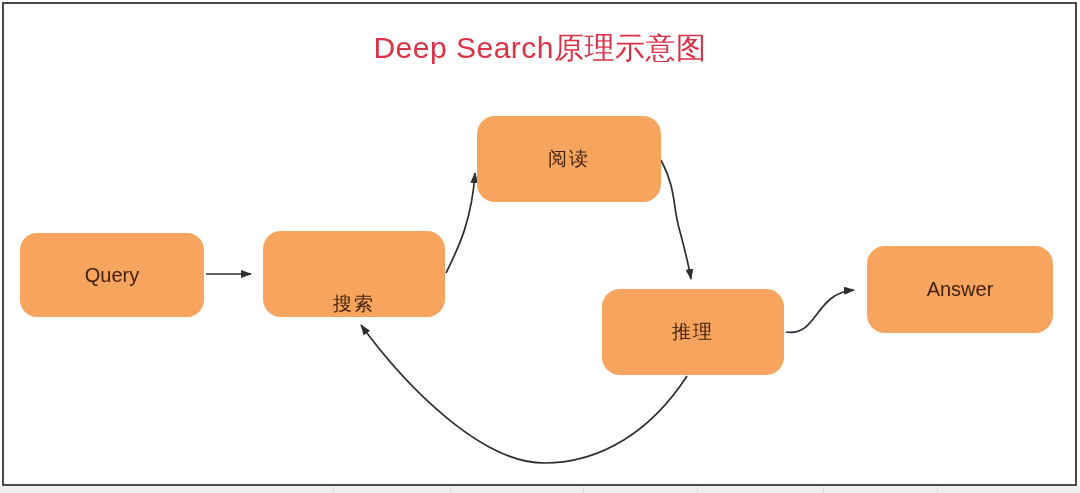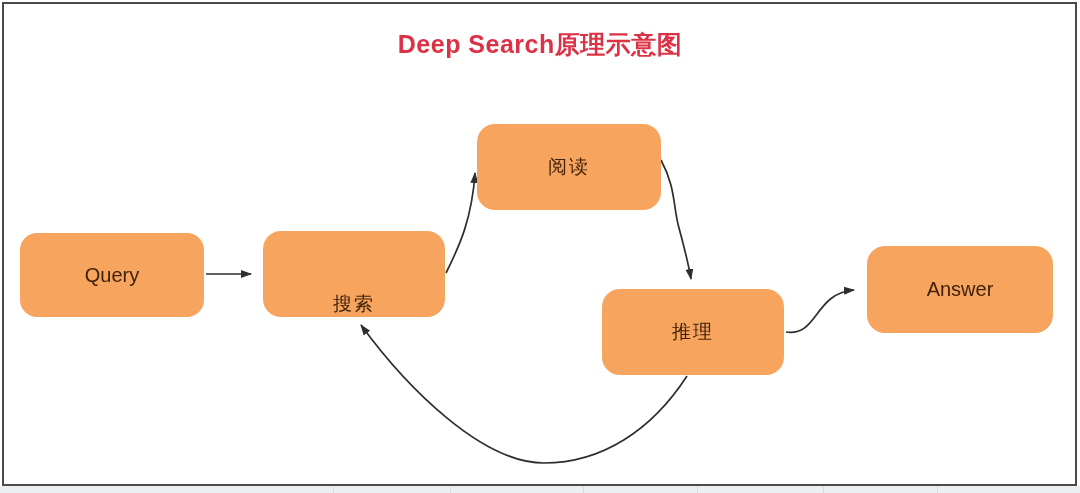--- a/index.html
+++ b/index.html
@@ -41,22 +41,22 @@
     width: 1px;
     height: 7px;
     background: #d9dde1;
   }
   .diagram-title {
     position: absolute;
     left: 0;
     top: 28px;
     width: 1080px;
     text-align: center;
-    font-size: 25px;
-    font-weight: 700;
+    font-size: 30px;
+    font-weight: 400;
     color: var(--title-color, #dc3246);
     letter-spacing: 0.5px;
   }
   .node {
     position: absolute;
     background: var(--node-fill, #f7a55e);
     border-radius: 18px;
     display: flex;
     align-items: center;
     justify-content: center;
@@ -64,21 +64,21 @@
   .node-label {
     color: var(--node-text, #40210a);
     font-size: 20px;
   }
   .node-label.cjk {
     font-size: 19px;
     letter-spacing: 2px;
   }
   #node-query  { left: 20px;  top: 233px; width: 184px; height: 84px; border-radius: 17px; }
   #node-search { left: 263px; top: 231px; width: 182px; height: 86px; align-items: flex-end; }
-  #node-read   { left: 477px; top: 124px; width: 184px; height: 86px; }
+  #node-read   { left: 477px; top: 116px; width: 184px; height: 86px; }
   #node-reason { left: 602px; top: 289px; width: 182px; height: 86px; text-align: center; }
   #node-answer { left: 867px; top: 246px; width: 186px; height: 87px; }
   svg.edges-layer {
     position: absolute;
     left: 0;
     top: 0;
     width: 1080px;
     height: 493px;
     pointer-events: none;
   }

